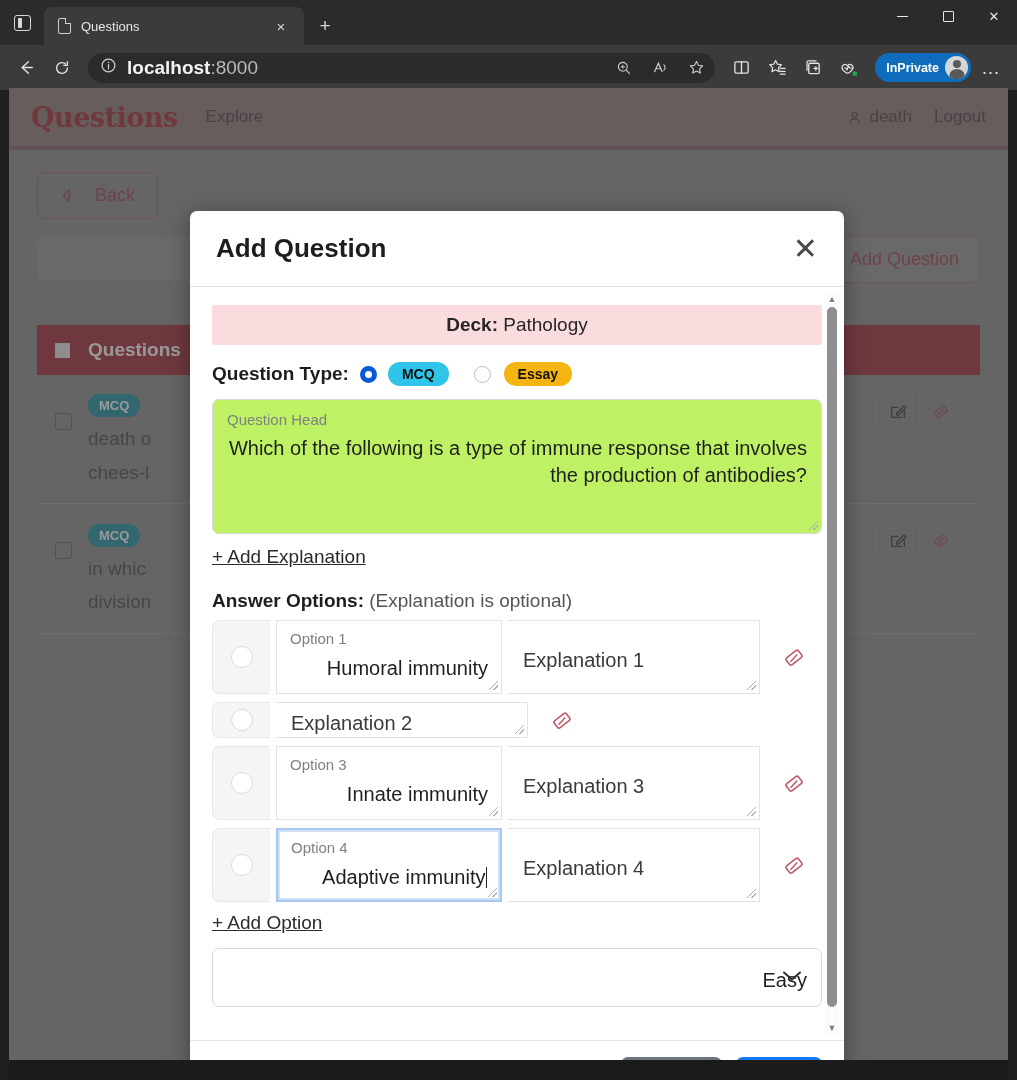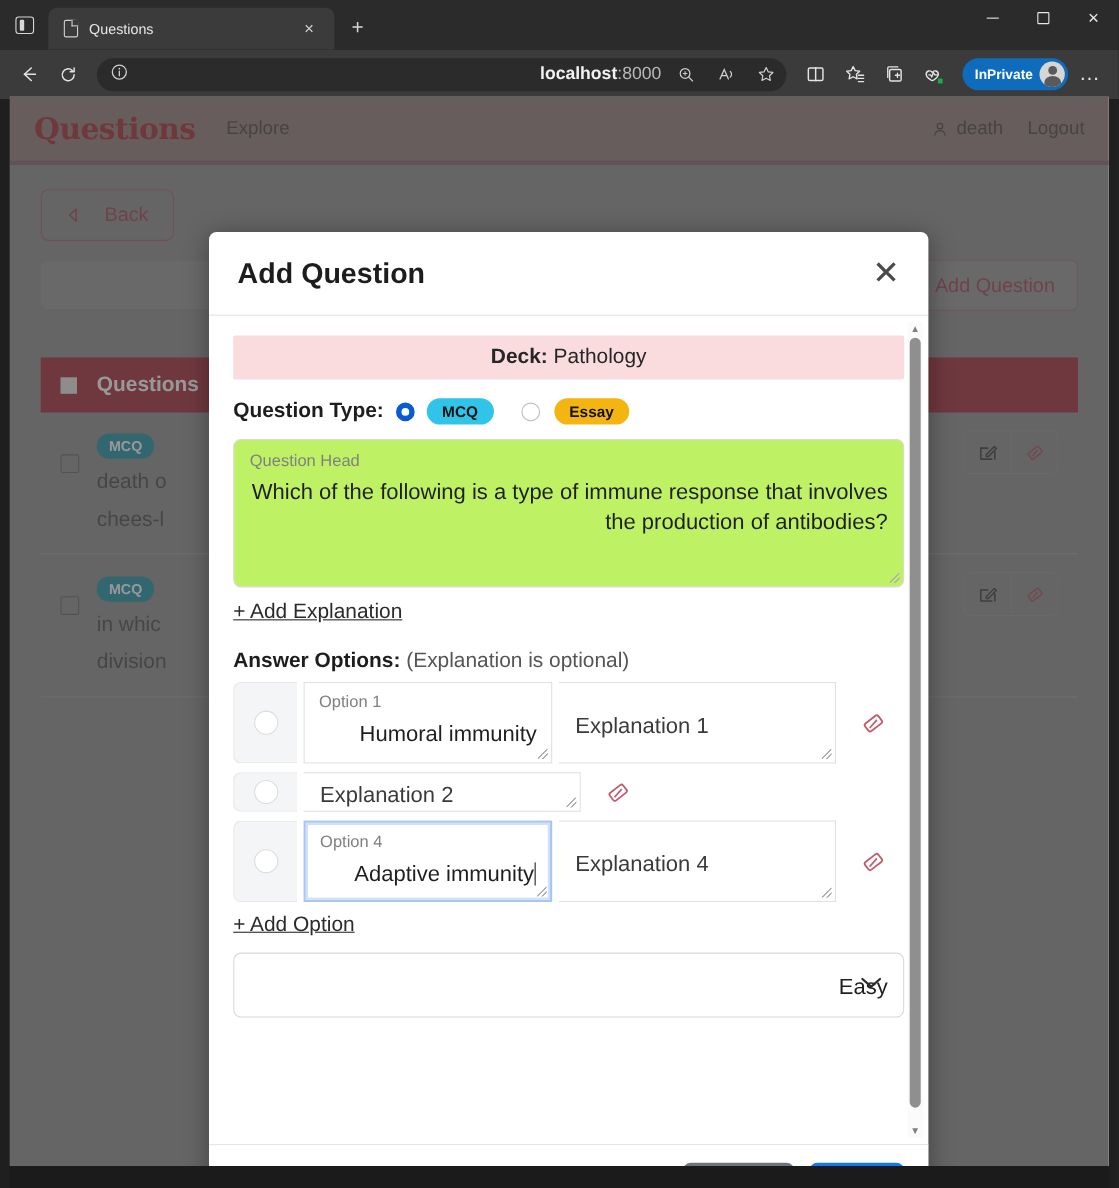--- a/index.html
+++ b/index.html
@@ -52,21 +52,21 @@
   .wc { width: 46px; height: 33px; display: flex; align-items: center; justify-content: center; color: #e8e8e8; font-size: 13px; }
   .wc .min { width: 11px; height: 1.5px; background: #e8e8e8; }
   .wc .max { width: 11px; height: 11px; border: 1.5px solid #e8e8e8; border-radius: 1px; }
 
   .toolbar { height: 45px; background: #3b3b3b; display: flex; align-items: center; padding: 0 10px; gap: 4px; }
   .tb-icon { width: 32px; height: 32px; border-radius: 5px; display: flex; align-items: center; justify-content: center; color: #e3e3e3; }
   .omnibox {
     flex: 1; height: 30px; background: #2b2b2b; border-radius: 15px;
     display: flex; align-items: center; padding: 0 6px 0 12px; margin: 0 6px; gap: 10px;
   }
-  .omni-url { flex: 1; font-size: 16px; color: #b9b9b9; white-space: nowrap; text-align: right; }
+  .omni-url { flex: 1; font-size: 19px; color: #b9b9b9; white-space: nowrap; }
   .omni-url b { color: #f2f2f2; font-weight: 700; }
   .omni-act { width: 26px; height: 26px; display: flex; align-items: center; justify-content: center; color: #cfcfcf; }
   .inprivate {
     height: 29px; background: #0f6cbd; border-radius: 15px; display: flex; align-items: center;
     gap: 6px; padding: 0 3px 0 11px; color: #fff; font-size: 12.5px; font-weight: 600; margin-left: 6px;
   }
   .ip-avatar { width: 23px; height: 23px; border-radius: 50%; background: #d6d6d6; position: relative; overflow: hidden; }
   .ip-avatar::before { content:""; position:absolute; left:50%; top:4px; transform:translateX(-50%); width:8px; height:8px; border-radius:50%; background:#5a5a5a; }
   .ip-avatar::after { content:""; position:absolute; left:50%; top:13px; transform:translateX(-50%); width:15px; height:12px; border-radius:50% 50% 0 0; background:#5a5a5a; }
 
@@ -435,20 +435,40 @@
             <span class="grip"></span>
           </span>
           <span class="opt-del">
             <svg width="24" height="24" viewBox="0 0 22 22">
                 <rect x="4" y="7.6" width="14" height="8" rx="1.8" transform="rotate(-38 11 11.6)" stroke="#c25a6b" stroke-width="1.5" fill="none"></rect>
                 <path d="M7.9 15.4 L13.9 8.6" stroke="#c25a6b" stroke-width="1.4"></path>
               </svg>
           </span>
         </div>
 
+        <div class="opt-row">
+          <span class="opt-rail">
+              <span class="radio"></span>
+            </span>
+          <span class="opt-text">
+            <span class="fl">Option 3</span>
+            <div class="fv">Innate immunity</div>
+            <span class="grip"></span>
+          </span>
+          <span class="opt-expl">
+            <span class="fv" style="color:#3a3a3a;">Explanation 3</span>
+            <span class="grip"></span>
+          </span>
+          <span class="opt-del">
+            <svg width="24" height="24" viewBox="0 0 22 22">
+                <rect x="4" y="7.6" width="14" height="8" rx="1.8" transform="rotate(-38 11 11.6)" stroke="#c25a6b" stroke-width="1.5" fill="none"></rect>
+                <path d="M7.9 15.4 L13.9 8.6" stroke="#c25a6b" stroke-width="1.4"></path>
+              </svg>
+          </span>
+        </div>
 
         <div class="opt-row focused">
           <span class="opt-rail">
               <span class="radio"></span>
             </span>
           <span class="opt-text">
             <span class="fl">Option 4</span>
             <div class="fv"><span>Adaptive immunity</span><span class="caret"></span></div>
             <span class="grip"></span>
           </span>

